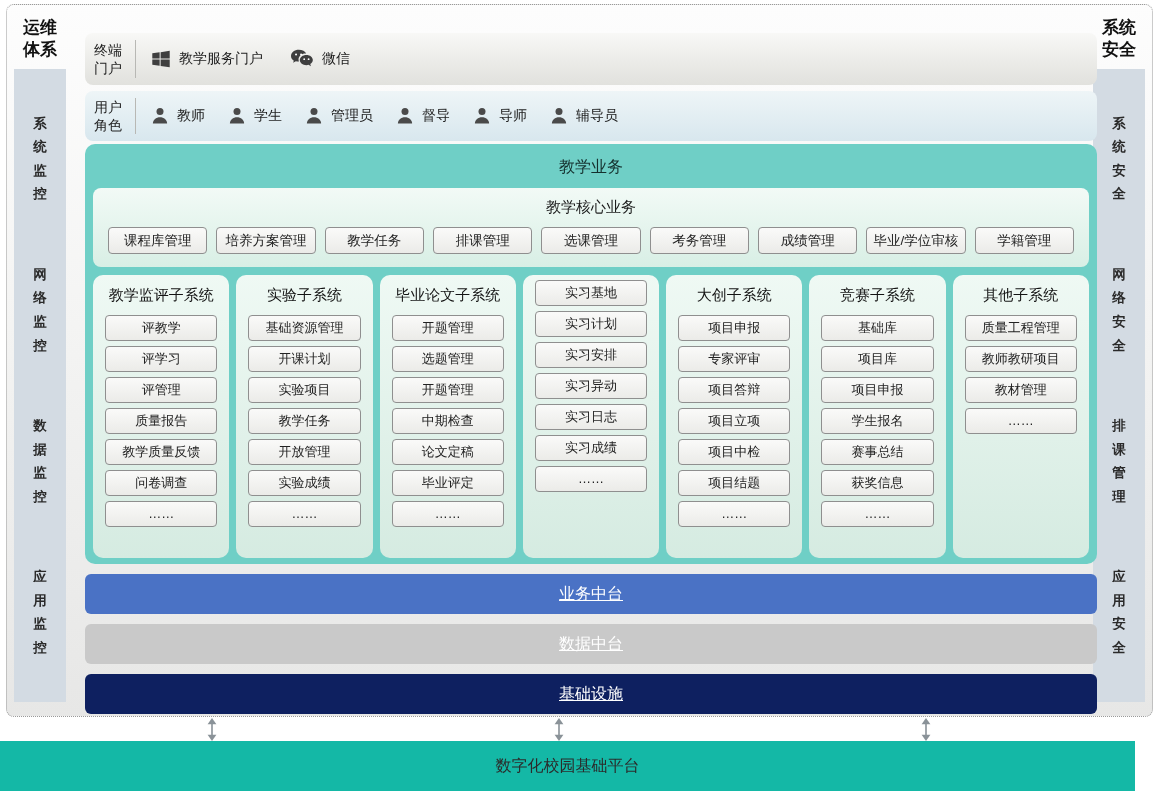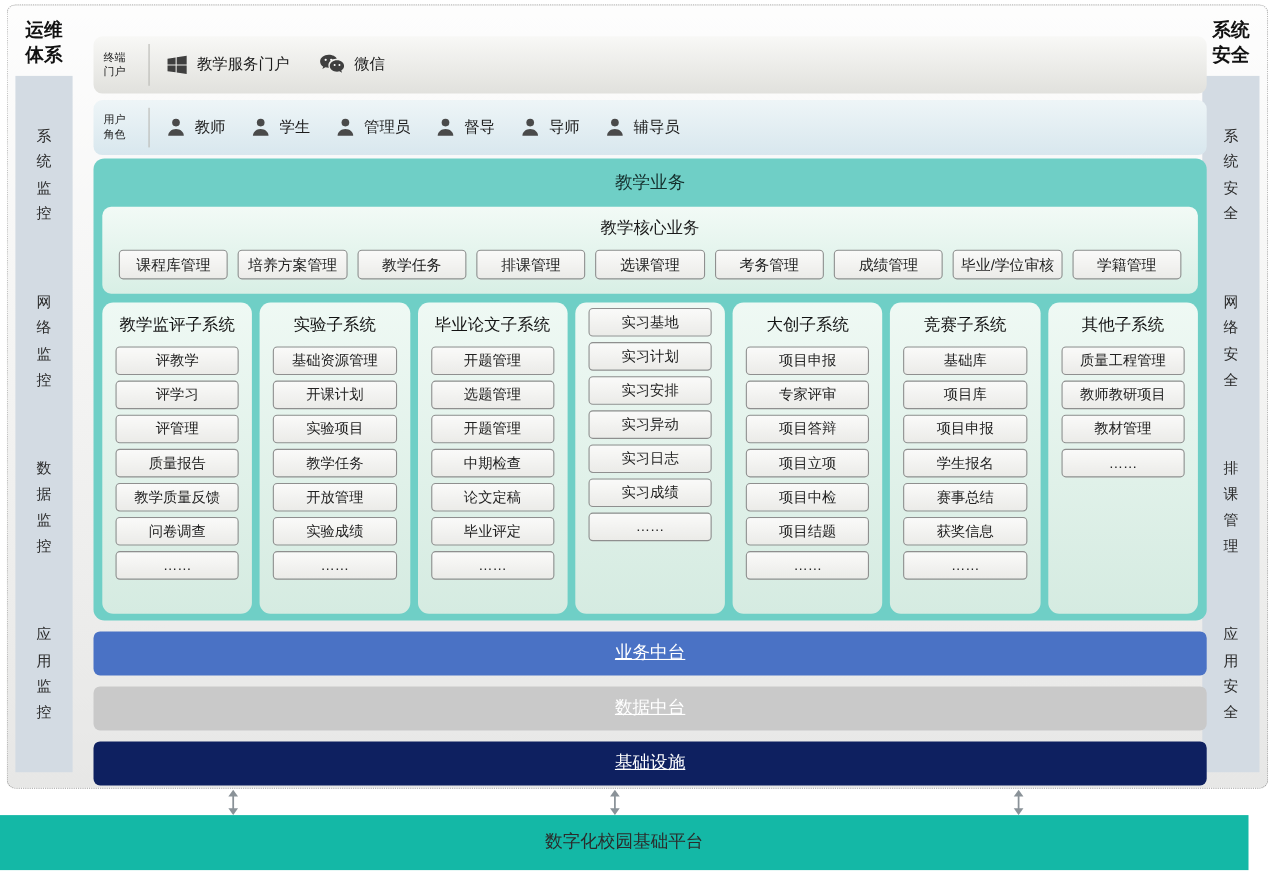--- a/index.html
+++ b/index.html
@@ -12,30 +12,30 @@
     border:1px dotted #9a9a9a; border-radius:8px;
     background:linear-gradient(180deg,#fdfdfd 0%,#f4f4f3 45%,#e7e7e6 100%); }
 
   
   .sidebar { position:absolute; top:6px; bottom:14px; width:52px; display:flex; flex-direction:column; }
   .sidebar-left { left:7px; }
   .sidebar-right { right:7px; }
   .sidebar-title { font-size:17px; font-weight:bold; color:#111; line-height:1.3;
     white-space:pre-line; text-align:center; padding:6px 0 8px; }
   .sidebar-panel { flex:1; background:#d3dbe3; display:flex; flex-direction:column;
-    justify-content:space-around; align-items:center; padding:14px 0; }
+    justify-content:space-around; align-items:center; padding:14px 0;font-weight:bold; }
   .vert-item { width:16px; font-size:13.5px; line-height:1.75; word-break:break-all;
     text-align:center; color:#2a2a2a; }
 
   
   .main { position:absolute; left:78px; top:28px; width:1012px; }
   .hrow { display:flex; align-items:center; border-radius:8px; }
   .row-portal { background:linear-gradient(180deg,#f8f8f6,#e1e1dd); height:52px; margin-bottom:6px; }
   .row-roles  { background:linear-gradient(180deg,#eef5f7,#d8e7ee); height:50px; margin-bottom:3px; }
-  .row-label { width:46px; padding-left:9px; font-size:10px; line-height:1.3;
+  .row-label { width:46px; padding-left:9px; font-size:14px; line-height:1.3;
     white-space:pre-line; color:#222; }
   .vdiv { width:1px; align-self:stretch; margin:7px 14px 7px 4px; background:#b8b8b4; }
   .row-items { display:flex; align-items:flex-start; gap:26px; }
   .portal-item,.role-item { display:flex; align-items:center; gap:7px; font-size:14px; color:#1c1c1c; }
   .row-roles .row-items { gap:22px; }
   .icon-slot { display:inline-flex; align-items:center; }
   .icon-slot svg, .role-icon svg { display:block; }
 
   
   .teal { border-radius:10px; padding:0 8px 6px; height:420px; display:flex; flex-direction:column; }

